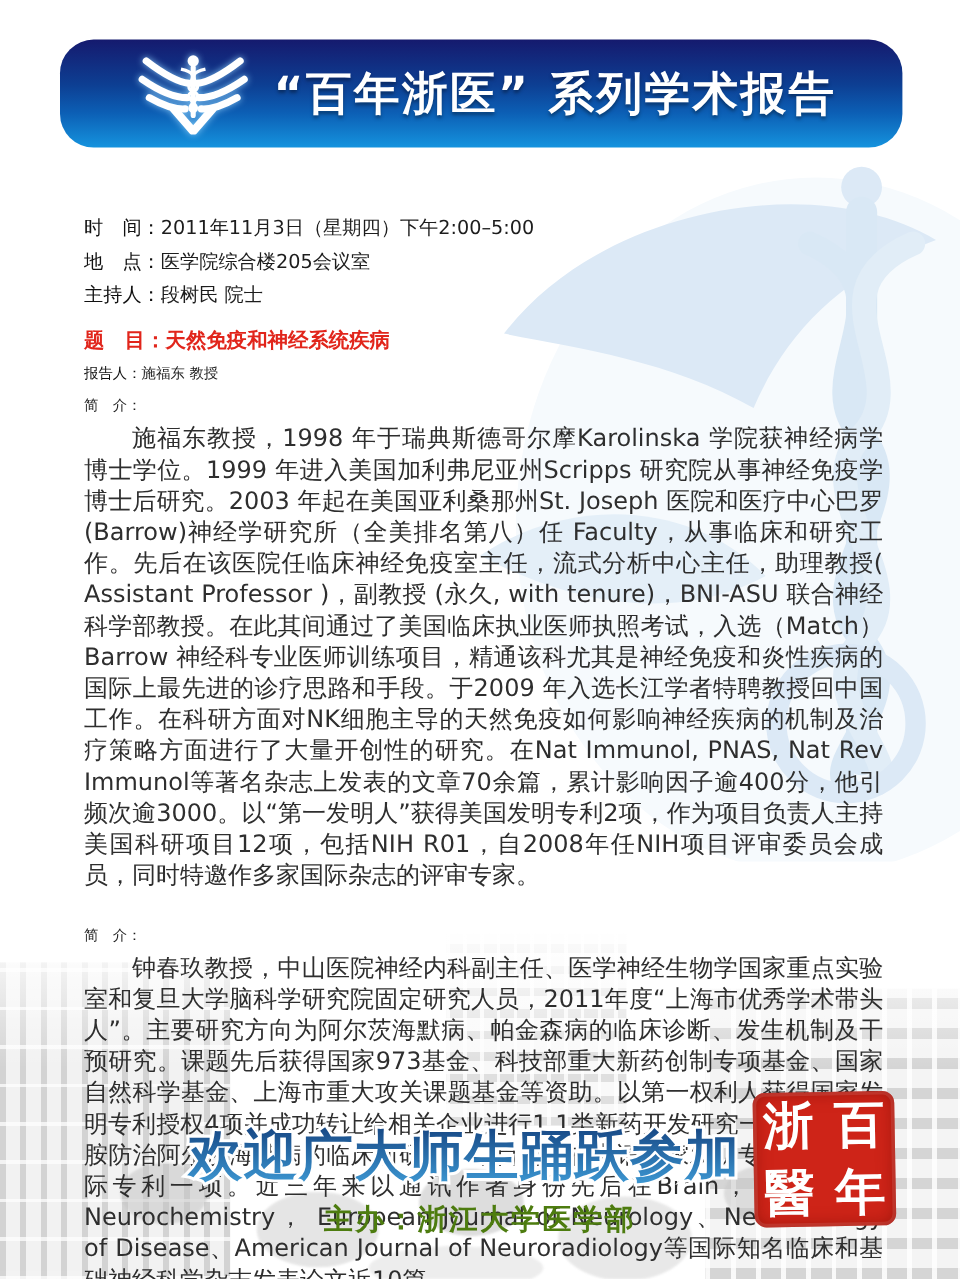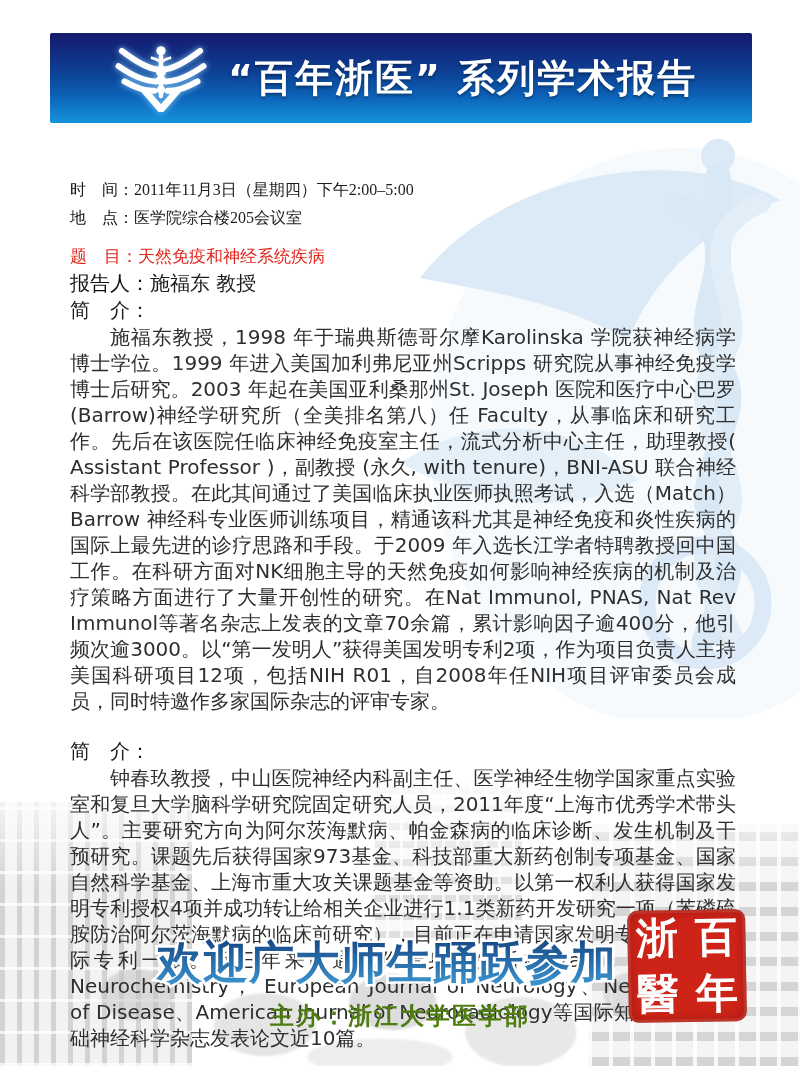--- a/index.html
+++ b/index.html
@@ -28,37 +28,37 @@
       radial-gradient(60px 42px at 12% 62%,#c2c2c2 0 60%,transparent 61%),
       radial-gradient(84px 52px at 32% 78%,#cdcdcd 0 60%,transparent 61%),
       radial-gradient(72px 46px at 52% 66%,#bdbdbd 0 60%,transparent 61%),
       radial-gradient(92px 58px at 72% 82%,#d2d2d2 0 60%,transparent 61%),
       radial-gradient(54px 38px at 90% 62%,#c6c6c6 0 60%,transparent 61%),
       radial-gradient(120px 30px at 50% 95%,#dcdcdc 0 60%,transparent 61%);}
   .photo .fade{position:absolute;left:0;top:0;right:0;height:130px;
     background:linear-gradient(180deg,#ffffff 0,rgba(255,255,255,.7) 45px,rgba(255,255,255,0) 100%);}
 
   
-  .banner{position:absolute;left:50px;top:33px;width:702px;height:90px;border-radius:2px;z-index:2;
+  .banner{position:absolute;left:50px;top:33px;width:702px;height:90px;border-radius:28px;z-index:2;
     background:linear-gradient(180deg,#151a6e 0%,#0d3f93 42%,#0c5fb5 68%,#1593de 100%);
     display:flex;align-items:center;}
   .banner .logo{margin-left:58px;width:106px;height:68px;flex:0 0 auto;
     filter:drop-shadow(0 0 3px rgba(150,215,255,.85));}
   .banner .title{color:#ffffff;font-size:38px;font-weight:bold;letter-spacing:2px;margin-left:14px;
     white-space:nowrap;text-shadow:0 2px 3px rgba(0,0,0,.35);}
 
   
   .content{position:absolute;left:70px;top:176px;width:666px;z-index:2;color:#1d1d1d;}
-  .line{font-size:16px;line-height:28px;white-space:nowrap;font-family:Liberation Serif, serif;}
+  .line{font-size:16px;line-height:28px;white-space:nowrap;}
   .lbl{color:#111;}
   .topics{margin-top:10px;}
-  .topic-line{font-size:17px;line-height:28px;font-weight:normal;white-space:nowrap;}
+  .topic-line{font-size:17px;line-height:28px;font-weight:bold;white-space:nowrap;}
   .red{color:#e1251b;}
   .topic-line .topic-txt{letter-spacing:0;}
-  .speaker-line,.bio-lbl{font-size:20px;line-height:27px;}
+  .speaker-line,.bio-lbl{font-size:12px;line-height:27px;}
   .bio{margin:0;font-size:20px;line-height:26px;text-align:justify;text-indent:2em;color:#2e2e2e;}
   .section2{margin-top:24px;}
 
   
   .welcome{position:absolute;left:140px;top:928px;width:540px;height:68px;z-index:3;}
   .organizer{position:absolute;left:0;top:1000px;width:800px;text-align:center;z-index:3;
     font-family:"DejaVu Serif","Liberation Serif",serif;font-size:24px;font-weight:bold;
     color:#4d7c0f;letter-spacing:2px;}
   .seal{position:absolute;left:628px;top:910px;width:118px;height:112px;z-index:3;
     background:#ce2418;border-radius:10px;transform:rotate(-1deg);
@@ -116,20 +116,23 @@
     <span class="title">“百年浙医” 系列学术报告</span>
   </div>
 
   <div class="content">
     <div class="line">
       <span class="lbl">时　间：</span><span>2011年11月3日（星期四）下午2:00–5:00</span>
     </div>
     <div class="line">
       <span class="lbl">地　点：</span><span>医学院综合楼205会议室</span>
     </div>
+    <div class="line">
+      <span class="lbl">主持人：</span><span>段树民 院士</span>
+    </div>
 
     <div class="topics section1">
       <div class="topic-line">
         <span class="red">题　目：</span><span class="red topic-txt">天然免疫和神经系统疾病</span>
       </div>
       <div class="speaker-line">
         <span class="lbl">报告人：</span><span>施福东 教授</span>
       </div>
       <div class="bio-lbl">简　介：</div>
       <p class="bio">施福东教授，1998 年于瑞典斯德哥尔摩Karolinska 学院获神经病学博士学位。1999 年进入美国加利弗尼亚州Scripps 研究院从事神经免疫学博士后研究。2003 年起在美国亚利桑那州St. Joseph 医院和医疗中心巴罗(Barrow)神经学研究所（全美排名第八）任 Faculty，从事临床和研究工作。先后在该医院任临床神经免疫室主任，流式分析中心主任，助理教授( Assistant Professor )，副教授 (永久, with tenure)，BNI-ASU 联合神经科学部教授。在此其间通过了美国临床执业医师执照考试，入选（Match）Barrow 神经科专业医师训练项目，精通该科尤其是神经免疫和炎性疾病的国际上最先进的诊疗思路和手段。于2009 年入选长江学者特聘教授回中国工作。在科研方面对NK细胞主导的天然免疫如何影响神经疾病的机制及治疗策略方面进行了大量开创性的研究。在Nat Immunol, PNAS, Nat Rev Immunol等著名杂志上发表的文章70余篇，累计影响因子逾400分，他引频次逾3000。以“第一发明人”获得美国发明专利2项，作为项目负责人主持美国科研项目12项，包括NIH R01，自2008年任NIH项目评审委员会成员，同时特邀作多家国际杂志的评审专家。</p>

